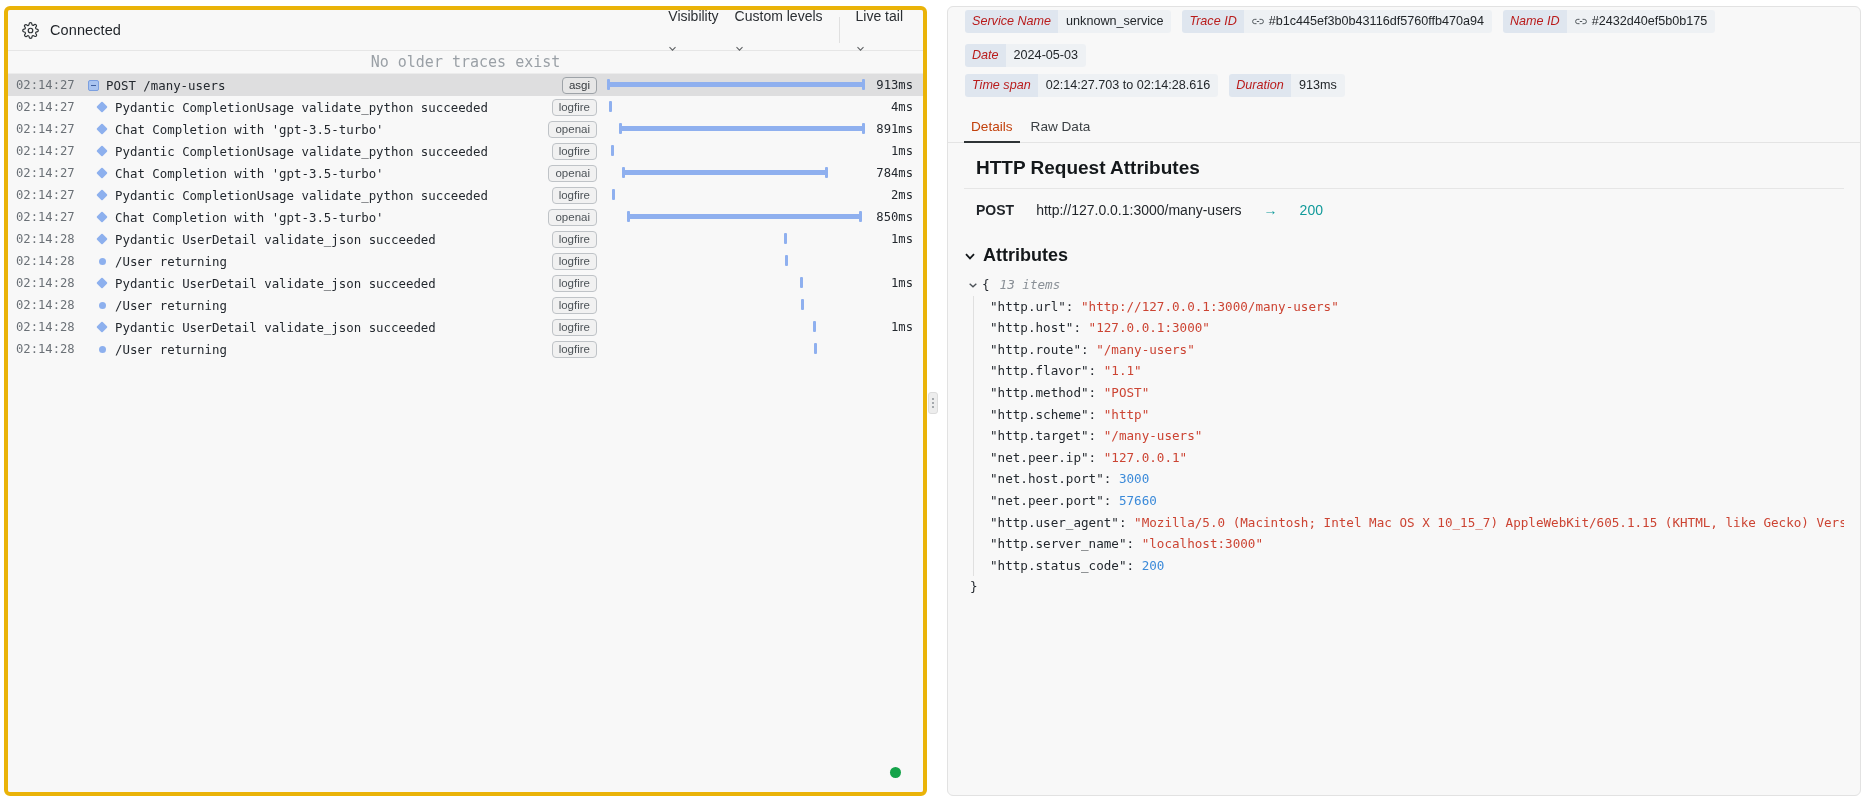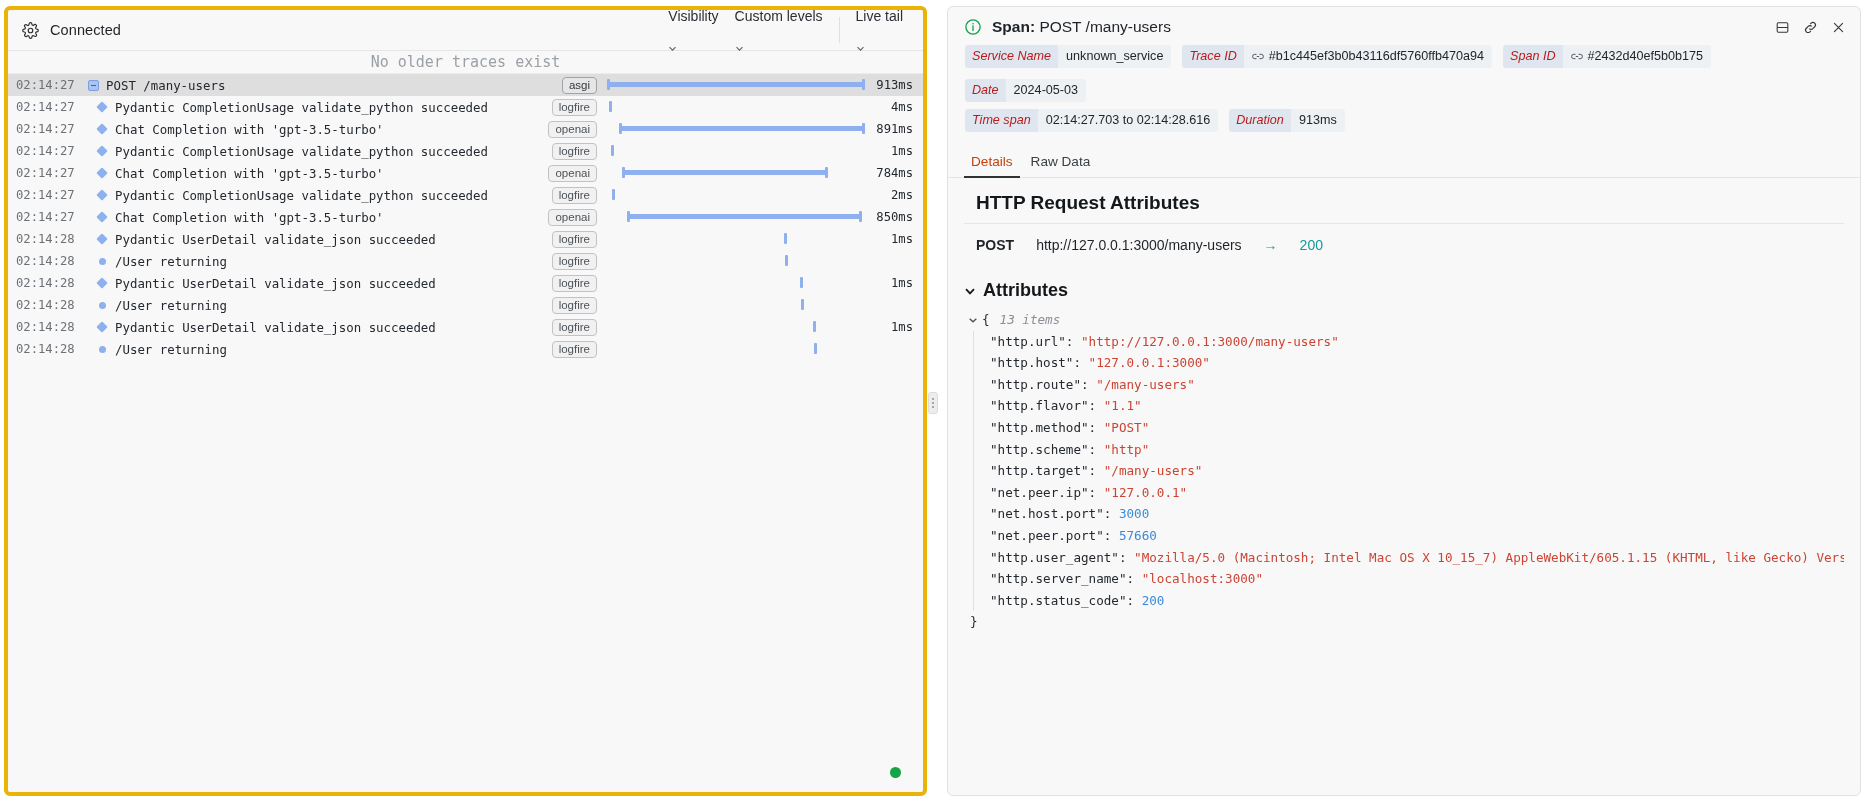--- a/index.html
+++ b/index.html
@@ -464,64 +464,40 @@
   <div class="drag-handle">
     <span class="dots">
         <i></i>
         <i></i>
         <i></i>
       </span>
   </div>
 
   <div class="right-panel">
 
-    <div class="rp-header">
-      <svg class="info-icon" viewBox="0 0 24 24" fill="none" stroke="#14a34a" stroke-width="1.8">
-        <circle cx="12" cy="12" r="9.5"></circle>
-        <path d="M12 10.6v6.2" stroke-linecap="round"></path>
-        <circle cx="12" cy="7.6" r="1.1" fill="#14a34a" stroke="none"></circle>
-      </svg>
-      <div class="rp-title">
-        <b>Span:</b>
-        <span>POST /many-users</span>
-      </div>
-      <div class="rp-actions">
-        <svg viewBox="0 0 24 24" fill="none" stroke="currentColor" stroke-width="1.7">
-          <rect x="3.5" y="4.5" width="17" height="15" rx="1.8"></rect>
-            <path d="M3.5 12h17"></path>
-        </svg>
-        <svg viewBox="0 0 24 24" fill="none" stroke="currentColor" stroke-width="1.8">
-          <path d="M10 13.8a4 4 0 0 0 5.7 0l3-3a4 4 0 0 0-5.7-5.7l-1.6 1.6"></path>
-          <path d="M14 10.2a4 4 0 0 0-5.7 0l-3 3a4 4 0 0 0 5.7 5.7l1.6-1.6"></path>
-        </svg>
-        <svg viewBox="0 0 24 24" fill="none" stroke="currentColor" stroke-width="1.8">
-          <path d="M5.5 5.5 18.5 18.5M18.5 5.5 5.5 18.5" stroke-linecap="round"></path>
-        </svg>
-      </div>
-    </div>
 
     <div class="chips">
       <div class="chip-row">
         <span class="chip">
           <span class="k">Service Name</span>
           <span class="v">unknown_service</span>
         </span>
         <span class="chip">
           <span class="k">Trace ID</span>
           <span class="v">
             <svg class="link-ico" viewBox="0 0 20 12" fill="none" stroke="currentColor" stroke-width="1.6">
               <path d="M8 6H12"></path>
                 <path d="M7.5 2.4H4.6a3.6 3.6 0 0 0 0 7.2h2.9"></path>
               <path d="M12.5 2.4h2.9a3.6 3.6 0 0 1 0 7.2h-2.9"></path>
             </svg>
             <span>#b1c445ef3b0b43116df5760ffb470a94</span>
           </span>
         </span>
         <span class="chip">
-          <span class="k">Span ID</span>
+          <span class="k">Name ID</span>
           <span class="v">
             <svg class="link-ico" viewBox="0 0 20 12" fill="none" stroke="currentColor" stroke-width="1.6">
               <path d="M8 6H12"></path>
                 <path d="M7.5 2.4H4.6a3.6 3.6 0 0 0 0 7.2h2.9"></path>
               <path d="M12.5 2.4h2.9a3.6 3.6 0 0 1 0 7.2h-2.9"></path>
             </svg>
             <span>#2432d40ef5b0b175</span>
           </span>
         </span>
         <span class="chip">

